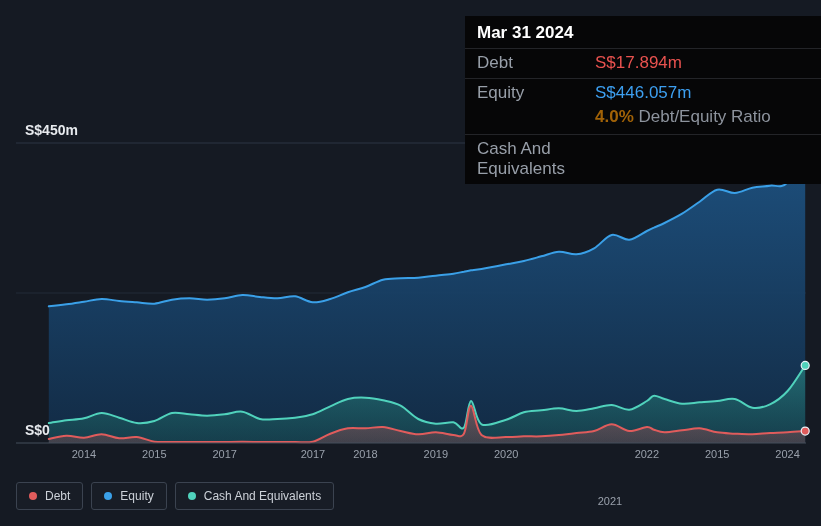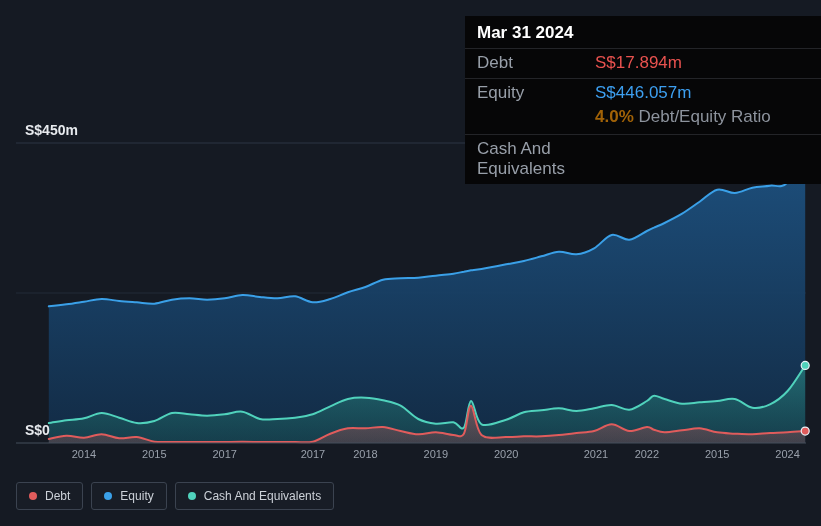--- a/index.html
+++ b/index.html
@@ -65,21 +65,21 @@
   <div class="y-label y-zero">S$0</div>
 
   <div class="x-axis">
       <span class="x-tick" style="left: 62px;">2014</span>
       <span class="x-tick" style="left: 132.36px;">2015</span>
       <span class="x-tick" style="left: 202.72px;">2017</span>
       <span class="x-tick" style="left: 291px;">2017</span>
       <span class="x-tick" style="left: 343.44px;">2018</span>
       <span class="x-tick" style="left: 413.8px;">2019</span>
       <span class="x-tick" style="left: 484.16px;">2020</span>
-      <span class="x-tick" style="left: 574px;">2021</span>
+      <span class="x-tick" style="left: 588px; margin-top: 47px;">2021</span>
       <span class="x-tick" style="left: 624.88px;">2022</span>
       <span class="x-tick" style="left: 695.24px;">2015</span>
       <span class="x-tick" style="left: 765.6px;">2024</span>
     </div>
 
   <div class="tooltip">
     <div class="t-title">Mar 31 2024</div>
     <div class="t-row">
       <span class="t-label">Debt</span>
       <span class="t-val v-debt">S$17.894m</span>

